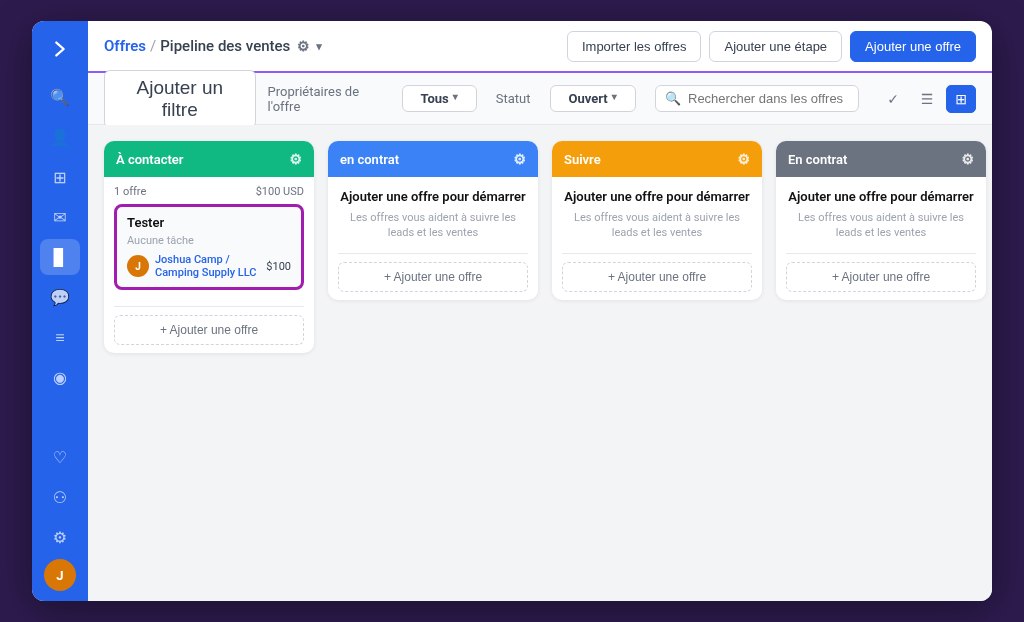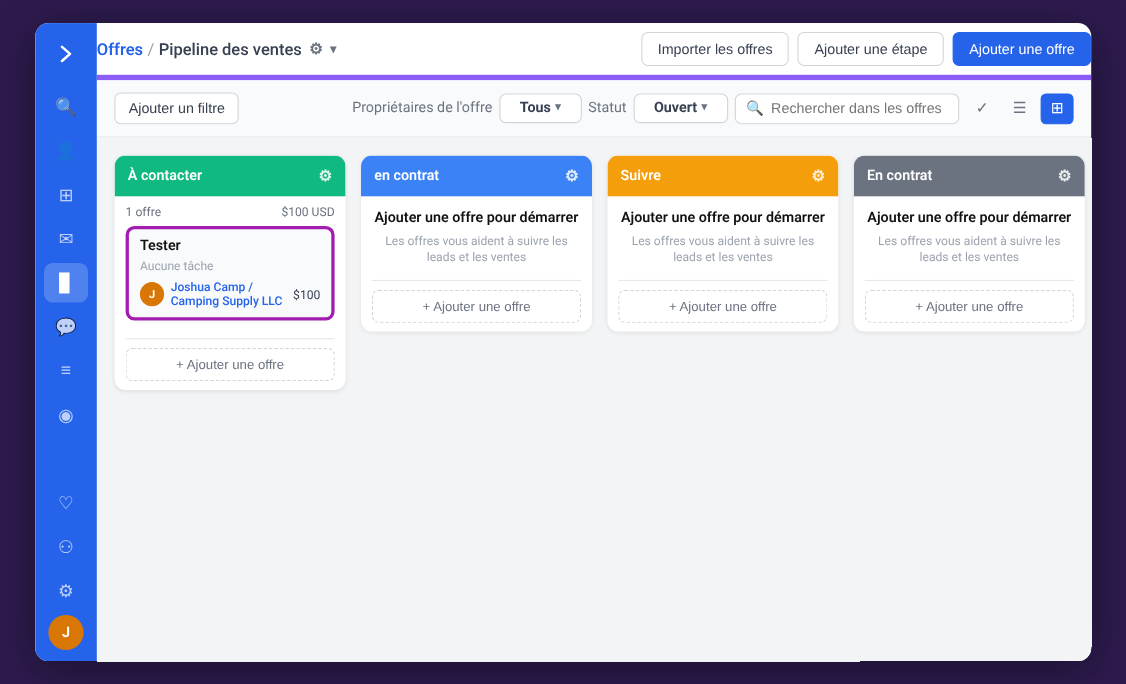--- a/index.html
+++ b/index.html
@@ -77,22 +77,22 @@
       flex: 1;
       display: flex;
       flex-direction: column;
       overflow: hidden;
     }
     
     .topbar {
       height: 52px;
       display: flex;
       align-items: center;
-      padding: 0 0;
-      border-bottom: 5px solid #8b5cf6;
+      padding: 0 16px;
+      border-bottom: 2px solid #8b5cf6;
       gap: 8px;
       flex-shrink: 0;
     }
     .breadcrumb {
       display: flex;
       align-items: center;
       gap: 4px;
       font-size: 15px;
       font-weight: 600;
       color: #111;
@@ -137,30 +137,30 @@
       align-items: center;
       padding: 0 16px;
       gap: 12px;
       background: #f9fafb;
       border-bottom: 1px solid #e5e7eb;
       flex-shrink: 0;
     }
     .filter-btn {
       padding: 6px 12px;
       border-radius: 6px;
-      font-size: 13px;
+      font-size: 19px;
       border: 1px solid #d1d5db;
       background: white;
       cursor: pointer;
       color: #374151;
     }
     .filter-group {
       display: flex;
       align-items: center;
-      gap: 6px;
+      gap: 19px;
       margin-left: auto;
     }
     .filter-label {
       font-size: 13px;
       color: #6b7280;
     }
     .filter-select {
       display: flex;
       align-items: flex-start;
       gap: 4px;

